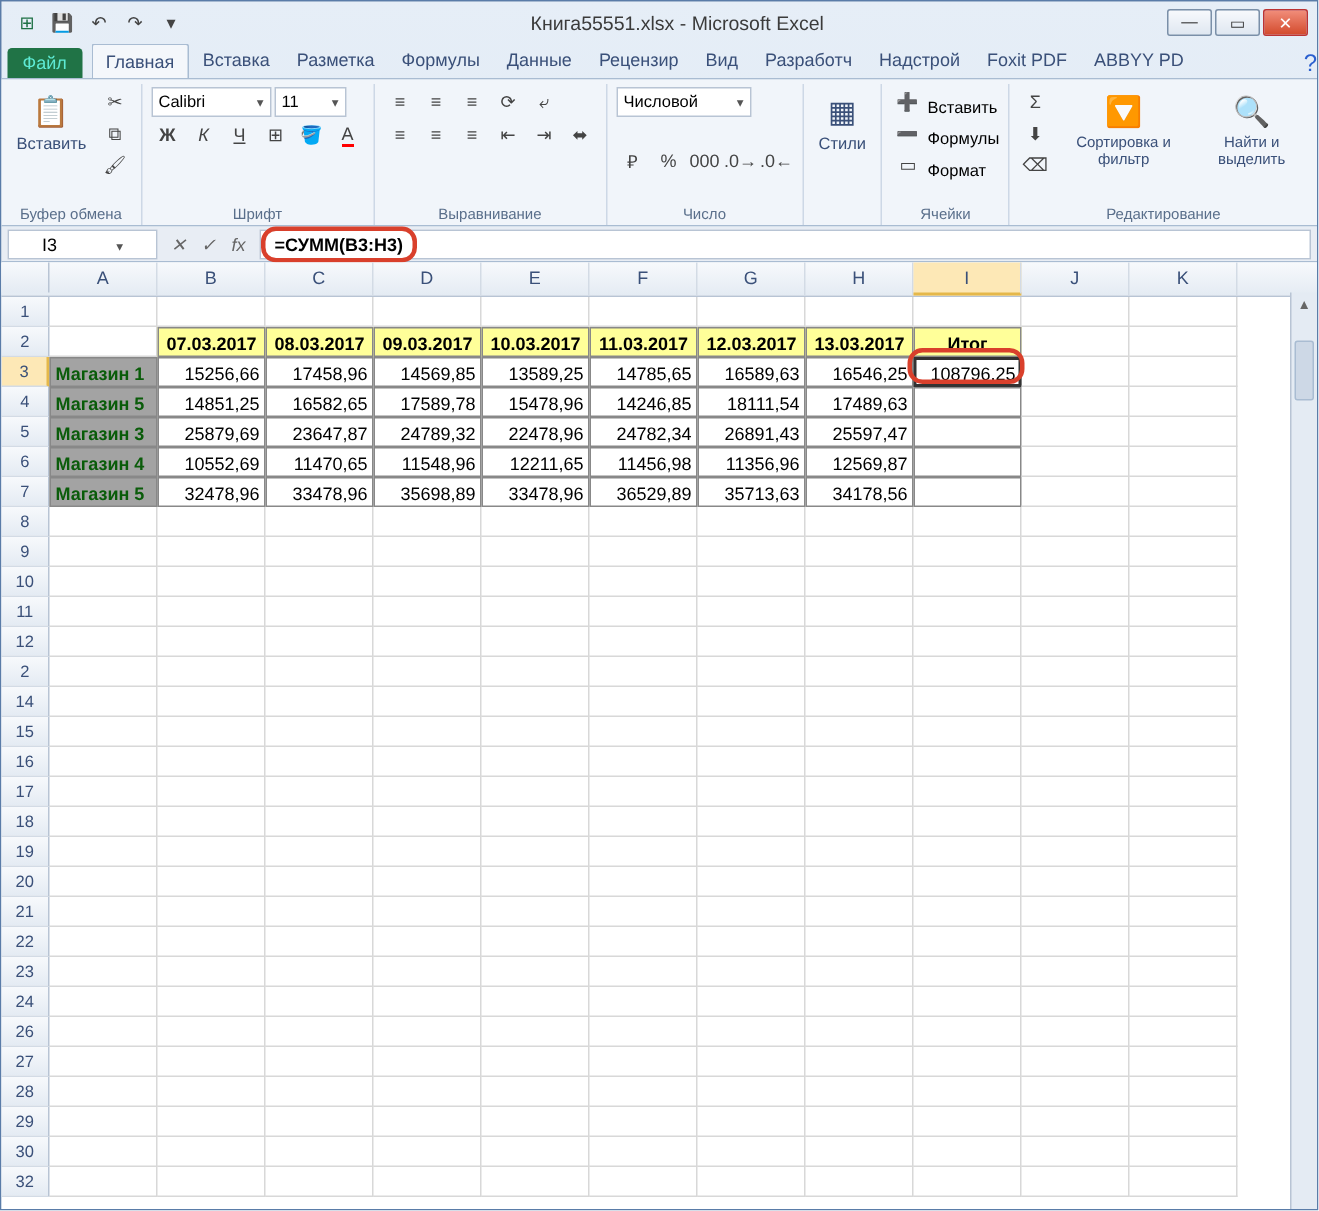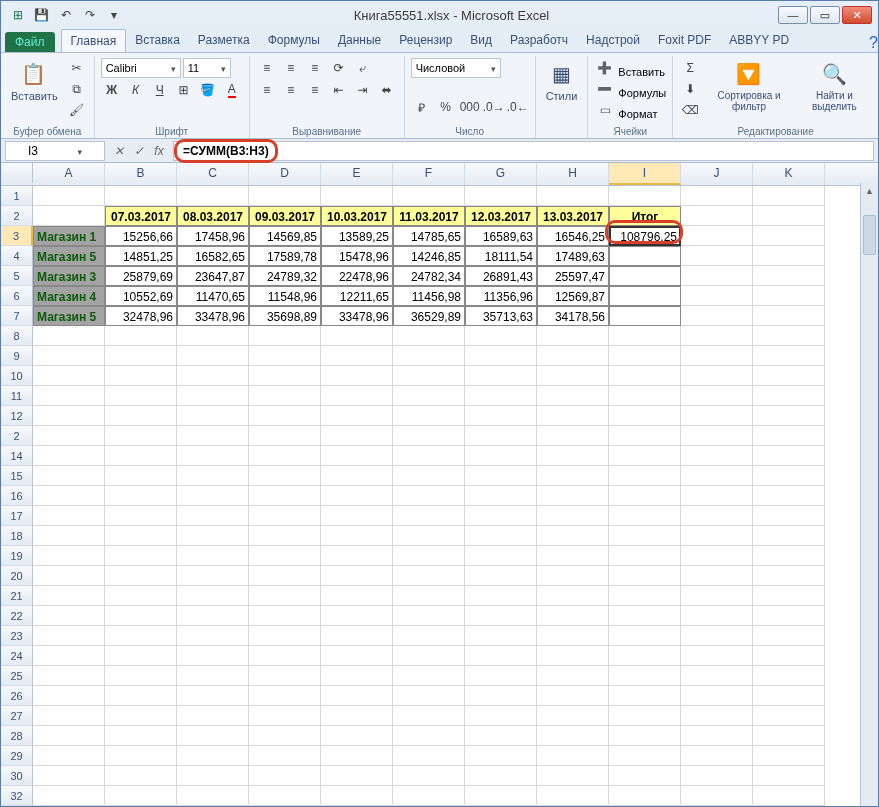--- a/index.html
+++ b/index.html
@@ -601,34 +601,20 @@
           <div class="cell"></div>
           <div class="cell"></div>
           <div class="cell"></div>
           <div class="cell"></div>
           <div class="cell"></div>
           <div class="cell"></div>
           <div class="cell"></div>
           <div class="cell"></div>
         </div>
         <div class="row">
-          <div class="row-h">25</div>
-          <div class="cell"></div>
-          <div class="cell"></div>
-          <div class="cell"></div>
-          <div class="cell"></div>
-          <div class="cell"></div>
-          <div class="cell"></div>
-          <div class="cell"></div>
-          <div class="cell"></div>
-          <div class="cell"></div>
-          <div class="cell"></div>
-          <div class="cell"></div>
-        </div>
-        <div class="row">
           <div class="row-h">26</div>
           <div class="cell"></div>
           <div class="cell"></div>
           <div class="cell"></div>
           <div class="cell"></div>
           <div class="cell"></div>
           <div class="cell"></div>
           <div class="cell"></div>
           <div class="cell"></div>
           <div class="cell"></div>

